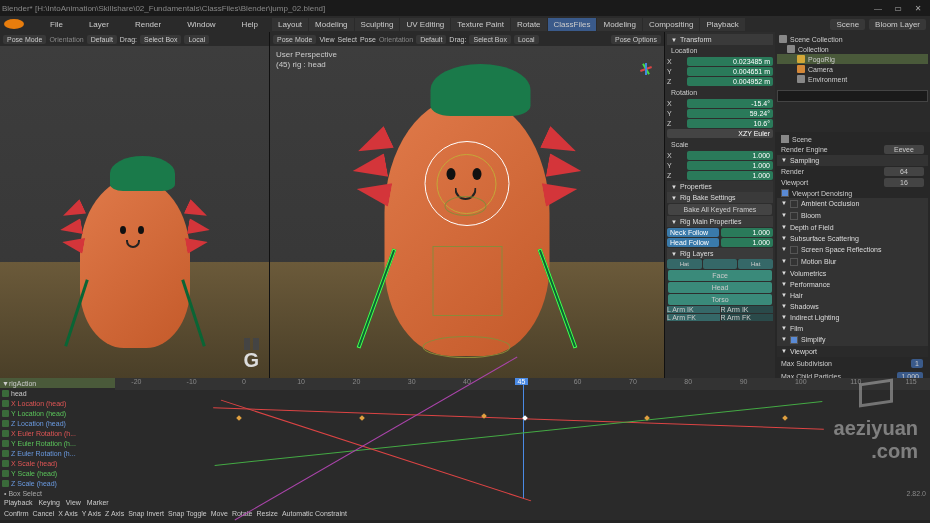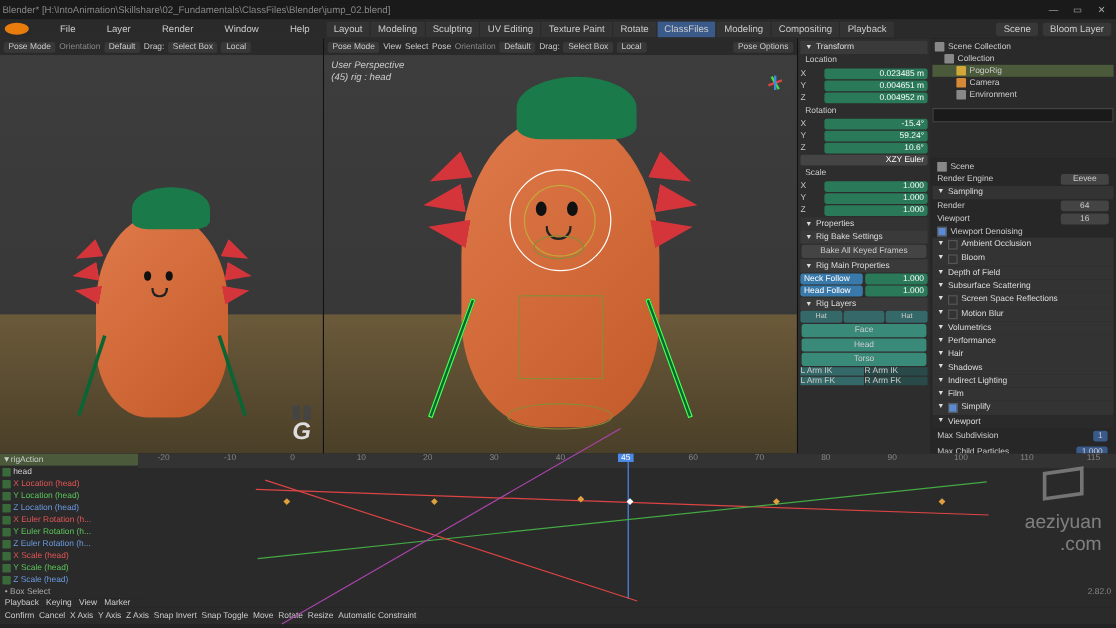--- a/index.html
+++ b/index.html
@@ -13,21 +13,21 @@
 .menubar .tab { padding: 2px 6px; background: #333; font-size: 8px; }
 .menubar .tab.active { background: #3a5a8a; }
 .menubar .right { margin-left: auto; display: flex; gap: 4px; }
 .menubar .field { background: #383838; padding: 1px 6px; border-radius: 2px; font-size: 8px; }
 .main { display: flex; height: 346px; }
 .viewport { position: relative; background: #3a3a3a; }
 .vp1 { width: 270px; border-right: 1px solid #111; }
 .vp2 { flex: 1; border-right: 1px solid #111; }
 .vp-header { background: #2a2a2a; height: 14px; display: flex; align-items: center; padding: 0 3px; gap: 3px; font-size: 7px; }
 .vp-header .item { background: #383838; padding: 1px 4px; border-radius: 2px; }
-.vp-canvas { position: relative; height: calc(100% - 14px); background: linear-gradient(#3d3d3d,#353535); overflow: hidden; font-style: italic; }
+.vp-canvas { position: relative; height: calc(100% - 14px); background: linear-gradient(#3d3d3d,#353535); overflow: hidden; }
 .ground { position: absolute; bottom: 0; left: 0; right: 0; height: 35%; background: linear-gradient(#6b5a3a,#4a3f28); }
 .character { position: absolute; left: 50%; transform: translateX(-50%); }
 .body { background: linear-gradient(135deg,#e07a4a,#c45a2a); border-radius: 50% 50% 40% 40% / 45% 45% 35% 35%; position: relative; }
 .hat { position: absolute; background: #1a7a4a; border-radius: 50% 50% 20% 20%; }
 .hair-spike { position: absolute; background: #d4353a; }
 .eye { position: absolute; width: 6px; height: 8px; background: #111; border-radius: 50%; }
 .mouth { position: absolute; width: 14px; height: 8px; border: 2px solid #222; border-top: none; border-radius: 0 0 14px 14px; }
 .arm { position: absolute; width: 3px; background: #0a6535; }
 .vp2 .rig-circle { position: absolute; border: 1px solid #8a8a3a; border-radius: 50%; }
 .vp2 .rig-box { position: absolute; border: 1px solid #8a8a3a; }
@@ -69,21 +69,21 @@
 .tl-left .ch.blu { color: #6a9ae0; }
 .tl-graph { flex: 1; background: #2a2a2a; position: relative; }
 .tl-ruler { height: 12px; background: #333; display: flex; font-size: 7px; color: #888; position: relative; }
 .tl-ruler span { position: absolute; }
 .playhead { position: absolute; top: 0; bottom: 0; width: 1px; background: #4a8ae5; }
 .playhead .tag { position: absolute; top: 0; left: -8px; background: #4a8ae5; padding: 0 3px; font-size: 7px; color: #fff; }
 .keyframe { position: absolute; width: 4px; height: 4px; background: #e0a040; transform: rotate(45deg); }
 .curve-line { position: absolute; height: 1px; }
 .tl-footer { background: #2a2a2a; height: 14px; display: flex; align-items: center; padding: 0 4px; gap: 6px; font-size: 7px; }
 .statusbar { background: #2a2a2a; height: 14px; display: flex; align-items: center; padding: 0 4px; gap: 4px; font-size: 7px; }
-.watermark { position: absolute; right: 12px; bottom: 60px; font-size: 16px; color: rgba(255,255,255,.4); font-weight: normal; pointer-events: none; }
+.watermark { position: absolute; right: 12px; bottom: 60px; font-size: 20px; color: rgba(255,255,255,.4); font-weight: bold; pointer-events: none; }
 .watermark .cube { width: 50px; height: 40px; margin: 0 auto 4px; position: relative; }
 .watermark .cube::before { content: ""; position: absolute; inset: 8px; border: 3px solid rgba(255,255,255,.35); transform: skewY(-8deg); }
 </style>
 </head>
 <body>
 
 <div class="titlebar">
   <span class="title">Blender* [H:\IntoAnimation\Skillshare\02_Fundamentals\ClassFiles\Blender\jump_02.blend]</span>
   <span class="wbtn">—</span>
   <span class="wbtn">▭</span>

